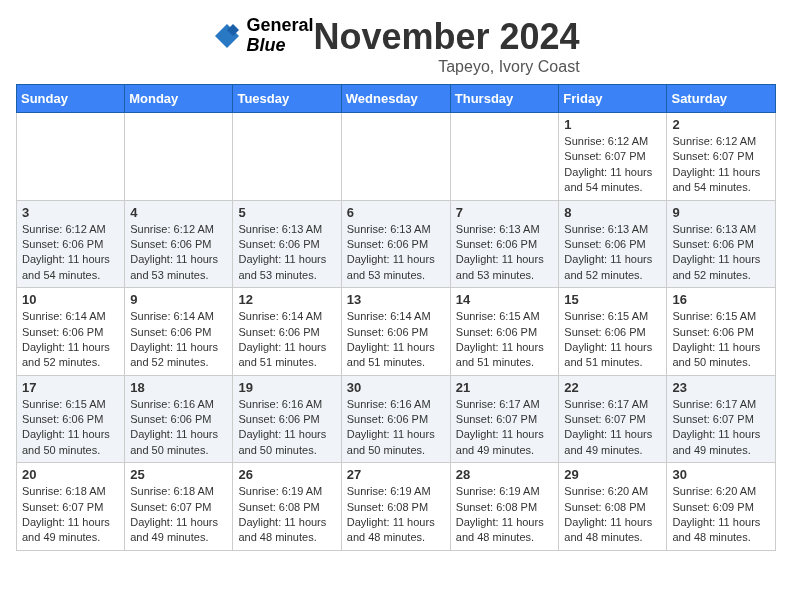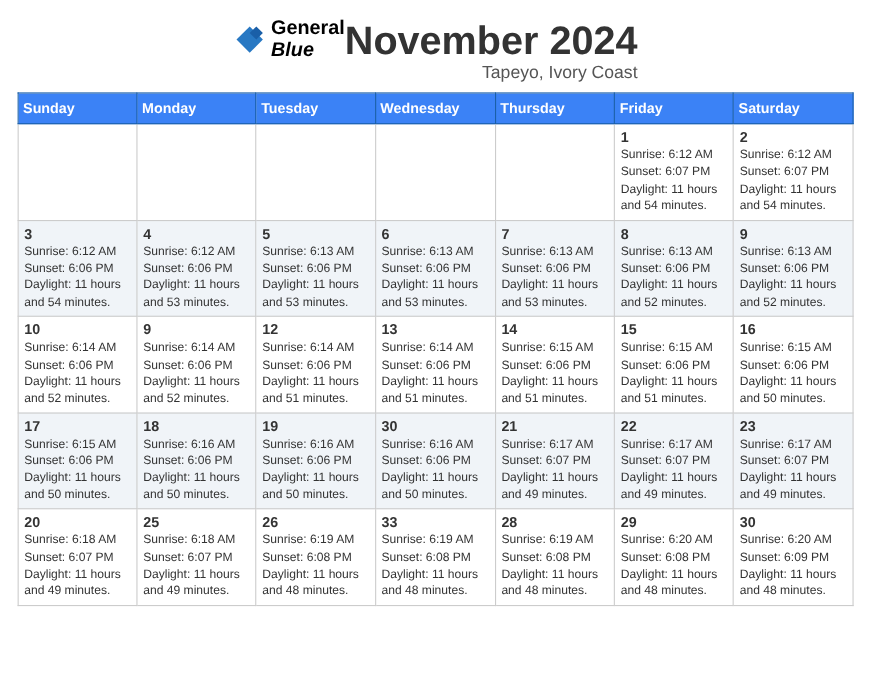--- a/index.html
+++ b/index.html
@@ -311,21 +311,21 @@
 and 49 minutes.</div>
         </td>
         <td>
           <span class="day-number">26</span>
           <div class="day-info" style="white-space: pre-line;">Sunrise: 6:19 AM
 Sunset: 6:08 PM
 Daylight: 11 hours
 and 48 minutes.</div>
         </td>
         <td>
-          <span class="day-number">33</span>
+          <span class="day-number">27</span>
           <div class="day-info" style="white-space: pre-line;">Sunrise: 6:19 AM
 Sunset: 6:08 PM
 Daylight: 11 hours
 and 48 minutes.</div>
         </td>
         <td>
           <span class="day-number">28</span>
           <div class="day-info" style="white-space: pre-line;">Sunrise: 6:19 AM
 Sunset: 6:08 PM
 Daylight: 11 hours

